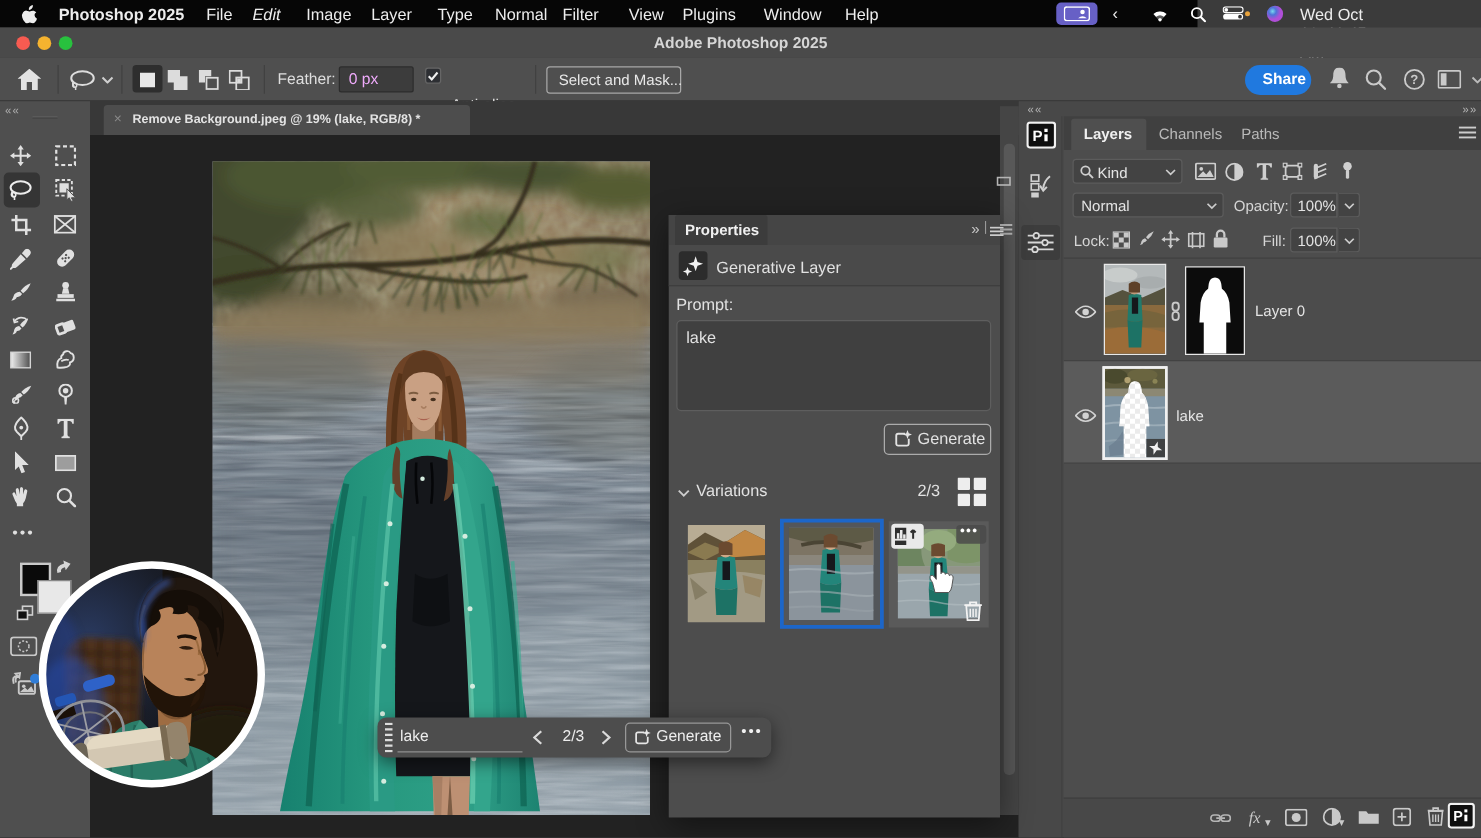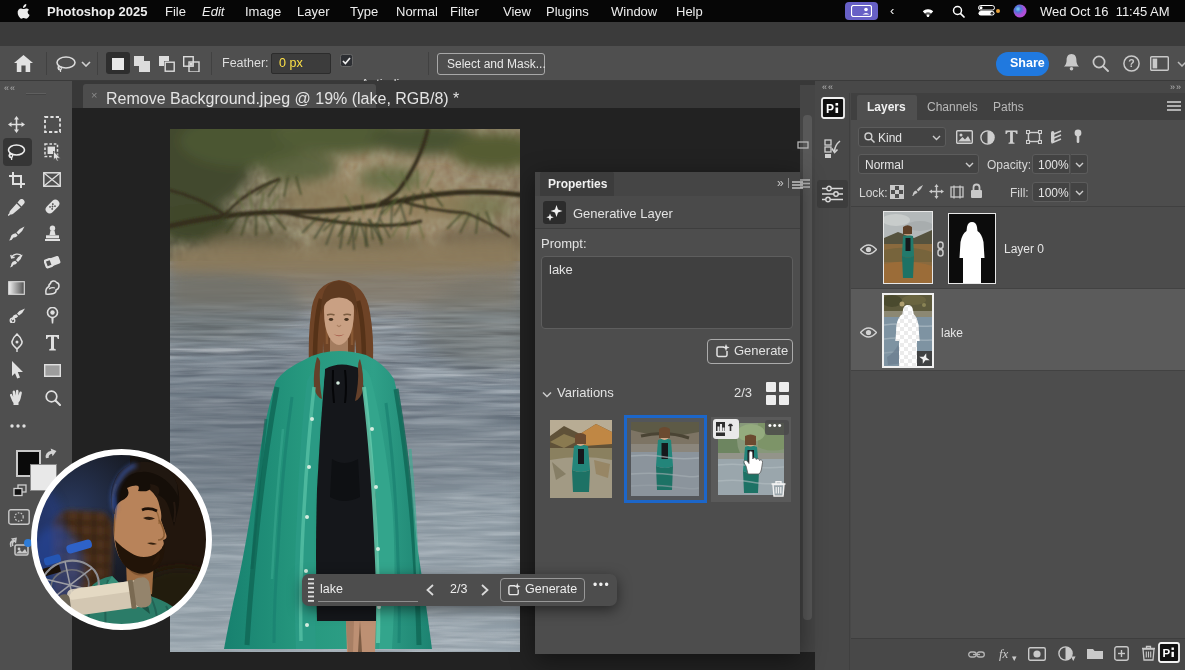--- a/index.html
+++ b/index.html
@@ -5,21 +5,21 @@
   * { margin:0; padding:0; box-sizing:border-box; }
   html,body { width:1185px; height:670px; overflow:hidden; background:#3b3b3b;
     font-family:"Liberation Sans", sans-serif; }
   .abs { position:absolute; }
   #stage { position:relative; width:1185px; height:670px; }
 </style>
 </head>
 <body>
 <div id="stage">
 
-  <div class="abs" style="left:0;top:0;width:1185px;height:22px;background:#060606;color:#ededed;font-size:13px;">
+  <div class="abs" style="left:0;top:0;width:958px;height:22px;background:#060606;color:#ededed;font-size:13px;">
     <svg class="abs" style="left:17px;top:4px;" width="13" height="15" viewBox="0 0 13 15">
         <path d="M9.3 0 Q9.5 1.6 8.5 2.8 Q7.5 4 6.1 3.9 Q5.8 2.4 6.9 1.2 Q8 0.1 9.3 0 Z" fill="#ededed"></path>
         <path d="M10.6 7.9 Q10.7 10 12.6 10.9 Q12 12.6 11.1 13.6 Q10.2 14.8 9.1 14.6 Q8.1 14.4 7.6 14.2 Q6.9 14 6.3 14.1 Q5.6 14.2 5 14.5 Q4.1 14.9 3.3 14.2 Q1.4 12.5 0.8 9.9 Q0.2 7.2 1.5 5.7 Q2.6 4.4 4.2 4.5 Q5 4.5 5.9 4.9 Q6.5 5.1 6.9 5.1 Q7.2 5.1 8 4.8 Q9.1 4.4 10 4.6 Q11.3 4.9 12 6 Q10.6 6.7 10.6 7.9 Z" fill="#ededed"></path>
       </svg>
     <span class="abs" style="left:47px;top:3.5px;font-weight:bold;">Photoshop 2025</span>
     <span class="abs" style="left:165px;top:3.5px;">File</span>
     <span class="abs" style="left:202px;top:3.5px;font-style:italic;">Edit</span>
     <span class="abs" style="left:245px;top:3.5px;">Image</span>
     <span class="abs" style="left:297px;top:3.5px;">Layer</span>
     <span class="abs" style="left:350px;top:3.5px;">Type</span>
@@ -59,20 +59,26 @@
             <stop offset="0%" stop-color="#7ad7f0"></stop>
             <stop offset="45%" stop-color="#4f74d8"></stop>
             <stop offset="100%" stop-color="#b04fd8"></stop>
           </radialGradient>
         </defs>
         <circle cx="7" cy="7" r="6.5" fill="url(#siri)"></circle>
       </svg>
     <span class="abs" style="left:1040px;top:3.5px;">Wed Oct 16&nbsp;&nbsp;11:45 AM</span>
   </div>
 
+  <div class="abs" style="left:0;top:22px;width:1185px;height:24px;background:#4a4a4a;">
+    <span class="abs" style="left:13px;top:6.5px;width:11px;height:11px;border-radius:50%;background:#f75b51;"></span>
+    <span class="abs" style="left:30px;top:6.5px;width:11px;height:11px;border-radius:50%;background:#f5b32f;"></span>
+    <span class="abs" style="left:47px;top:6.5px;width:11px;height:11px;border-radius:50%;background:#28c13e;"></span>
+    <div style="text-align:center;line-height:24px;color:#d6d6d6;font-size:12.5px;font-weight:bold;">Adobe Photoshop 2025</div>
+  </div>
 
   <div class="abs" style="left:0;top:46px;width:1185px;height:35px;background:#4f4f4f;border-bottom:1px solid #3a3a3a;">
 
     <svg class="abs" style="left:14px;top:9px;" width="19" height="17" viewBox="0 0 19 17">
         <path d="M9.5 0 L19 8 16.2 8 16.2 17 11.6 17 11.6 10.5 7.4 10.5 7.4 17 2.8 17 2.8 8 0 8 Z" fill="#e2e2e2"></path>
       </svg>
     <div class="abs" style="left:46px;top:6px;width:1px;height:23px;background:#414141;"></div>
 
     <svg class="abs" style="left:55px;top:10px;" width="22" height="16" viewBox="0 0 22 16">
         <ellipse cx="11" cy="6.5" rx="9" ry="5.5" fill="none" stroke="#dcdcdc" stroke-width="1.6"></ellipse>
@@ -98,21 +104,21 @@
         <rect x="6.2" y="6.2" width="9" height="9" fill="none" stroke="#dcdcdc" stroke-width="1.4"></rect>
       </svg>
     <svg class="abs" style="left:183px;top:10px;" width="17" height="16" viewBox="0 0 17 16">
         <rect x="0.7" y="0.7" width="9.5" height="9.5" fill="none" stroke="#dcdcdc" stroke-width="1.4"></rect>
         <rect x="6" y="6" width="10" height="10" fill="none" stroke="#dcdcdc" stroke-width="1.4"></rect>
         <rect x="6.7" y="6.7" width="3" height="3" fill="#dcdcdc"></rect>
       </svg>
     <div class="abs" style="left:211px;top:6px;width:1px;height:23px;background:#414141;"></div>
     <span class="abs" style="left:222px;top:10px;font-size:12.5px;color:#dedede;">Feather:</span>
     <div class="abs" style="left:271px;top:53px;width:60px;height:21px;background:#3c3c3c;border:1px solid #2c2c2c;border-radius:2px;top:7px;"></div>
-    <span class="abs" style="left:279px;top:10px;font-size:12.5px;color:#fde047;">0 px</span>
+    <span class="abs" style="left:279px;top:10px;font-size:12.5px;color:#f0abfc;">0 px</span>
 
     <div class="abs" style="left:340px;top:8px;width:13px;height:13px;background:#2d2f33;border:1px solid #666;border-radius:2.5px;"></div>
     <svg class="abs" style="left:342px;top:11px;" width="9" height="8" viewBox="0 0 9 8">
         <path d="M1 4 L3.4 6.5 L8 1" fill="none" stroke="#eee" stroke-width="1.7"></path>
       </svg>
     <span class="abs" style="left:361px;top:10px;font-size:12.5px;color:#dedede;margin-top:21px;">Anti-alias</span>
     <div class="abs" style="left:428px;top:6px;width:1px;height:23px;background:#414141;"></div>
     <div class="abs" style="left:437px;top:6.5px;width:108px;height:22px;border:1px solid #a8a8a8;border-radius:3px;"></div>
     <span class="abs" style="left:447px;top:10.5px;font-size:12px;color:#e8e8e8;">Select and Mask...</span>
 
@@ -139,21 +145,21 @@
       </svg>
   </div>
 
   <div class="abs" style="left:0;top:81px;width:1185px;height:589px;background:#3a3a3a;"></div>
 
   <div class="abs" style="left:72px;top:108px;width:743px;height:562px;background:#222;"></div>
 
   <div class="abs" style="left:72px;top:81px;width:743px;height:27px;background:#383838;"></div>
   <div class="abs" style="left:83px;top:84px;width:293px;height:24px;background:#4d4d4d;border-radius:3px 3px 0 0;">
     <span class="abs" style="left:8px;top:5px;color:#8a8a8a;font-size:11px;">×</span>
-    <span class="abs" style="left:23px;top:5.5px;color:#e3e3e3;font-size:16px;font-weight:normal;white-space:nowrap;">Remove Background.jpeg @ 19% (lake, RGB/8) *</span>
+    <span class="abs" style="left:23px;top:5.5px;color:#e3e3e3;font-size:10px;font-weight:bold;white-space:nowrap;">Remove Background.jpeg @ 19% (lake, RGB/8) *</span>
   </div>
 
   <div id="photo" class="abs" style="left:170px;top:129px;width:350px;height:523px;background:#747d86;overflow:hidden;">
   <svg width="350" height="523" viewBox="0 0 350 523">
     <defs>
       <linearGradient id="waterg" x1="0" y1="0" x2="0" y2="1">
         <stop offset="0" stop-color="#7a746a"></stop>
         <stop offset="0.10" stop-color="#6a6d70"></stop>
         <stop offset="0.30" stop-color="#5e6874"></stop>
         <stop offset="0.55" stop-color="#6d7a85"></stop>

